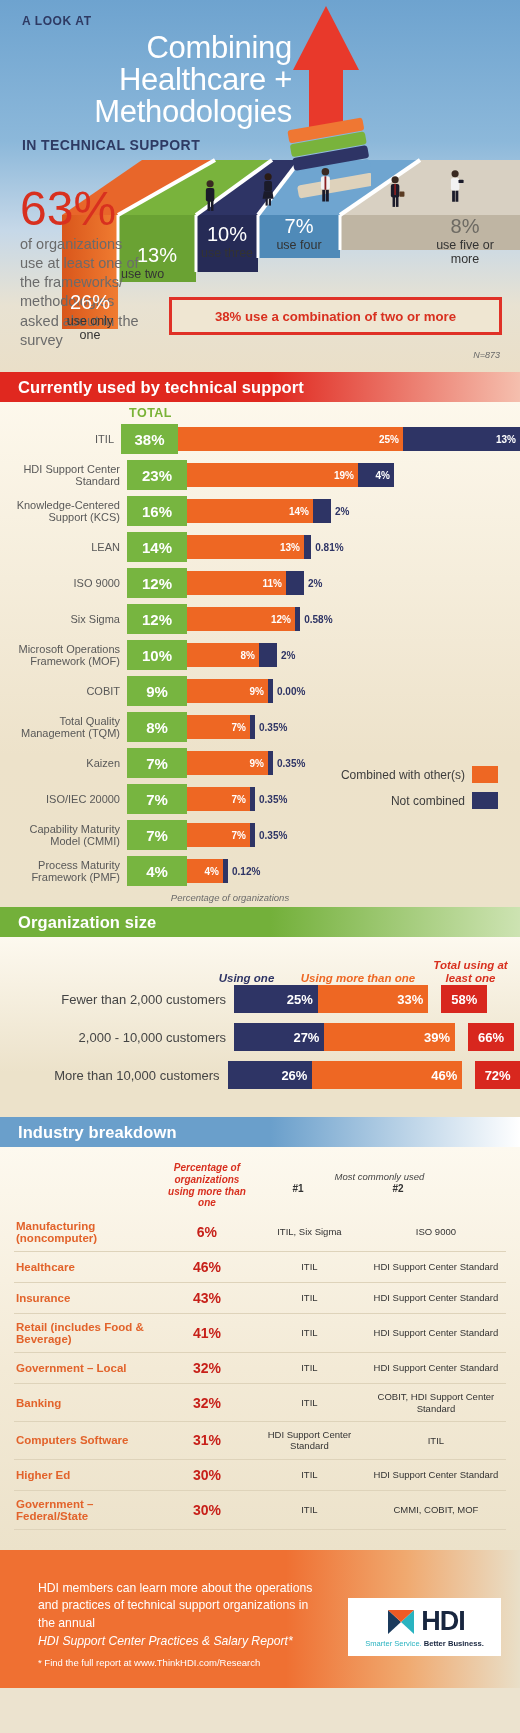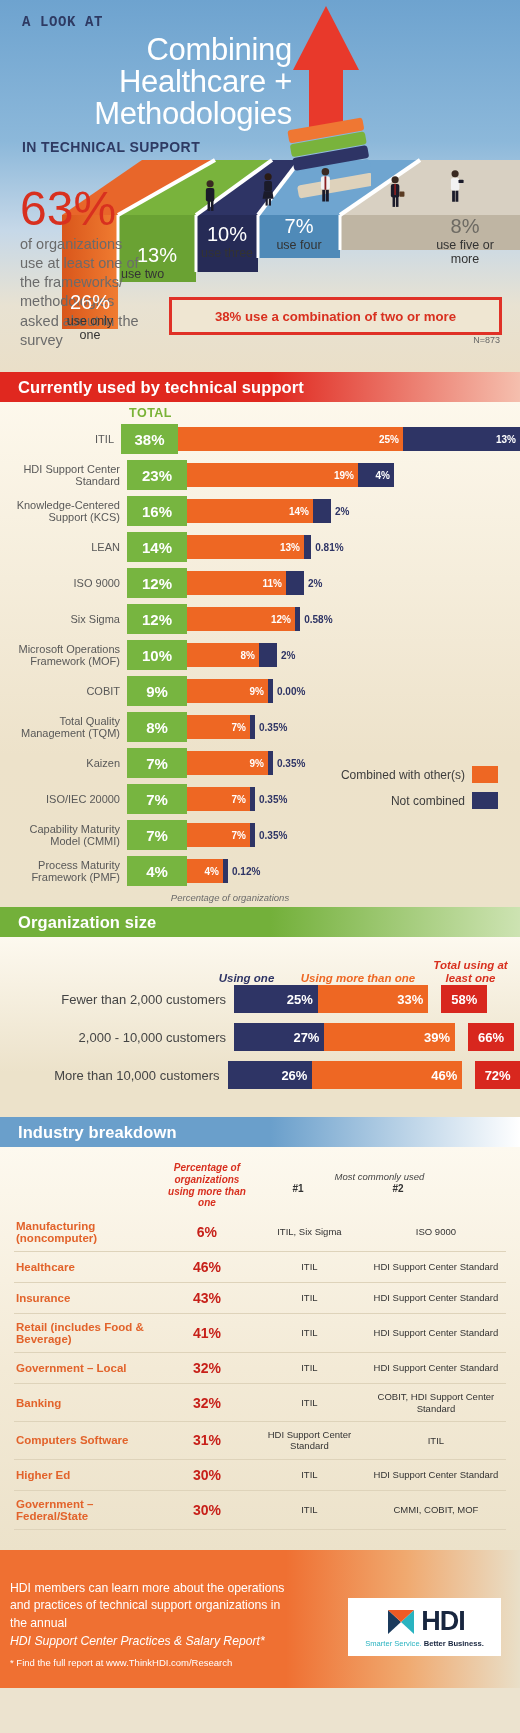--- a/index.html
+++ b/index.html
@@ -12,21 +12,21 @@
     position:relative;
   }
 
   
   .hero{
     position:relative; width:520px; height:372px;
     background:linear-gradient(180deg,#6ea3cf 0%,#8cb8da 38%,#c6d8e8 62%,#e8e2d2 82%,#eadfc8 100%);
     overflow:hidden;
   }
   .hero-text{ position:absolute; left:22px; top:14px; width:270px; z-index:6;}
-  .kicker{ font-size:14px; font-weight:bold; letter-spacing:.6px; color:#2e3a63;font-family:Liberation Mono, monospace; }
+  .kicker{ font-size:12px; font-weight:bold; letter-spacing:.6px; color:#2e3a63; }
   .headline{ font-size:31px; line-height:1.04; color:#ffffff; font-weight:300; margin-top:4px; letter-spacing:-.3px;text-align:right;}
   .subkicker{ font-size:14px; font-weight:bold; letter-spacing:.4px; color:#2e3a63; margin-top:8px;}
 
   .big63{ position:absolute; left:20px; top:186px; z-index:6; }
   .big63 .num{ font-size:48px; line-height:.95; color:#d8301f; font-weight:300; }
   .big63 .desc{ font-size:14.5px; line-height:1.33; color:#6b6b6b; margin-top:3px; width:122px;}
 
   
   .rocket{ position:absolute; left:281px; top:2px; width:80px; height:190px; z-index:5;}
   .stair-wrap{ position:absolute; left:0; top:0; width:520px; height:372px; z-index:3;}
@@ -35,21 +35,21 @@
   .step-lbl{ position:absolute; z-index:7; text-align:center;}
   .step-pct{ font-size:20px; font-weight:normal; line-height:1;}
   .step-sub{ font-size:12.5px; color:#333; line-height:1.12; margin-top:2px;}
 
   .combo-box{
     position:absolute; left:169px; top:297px; width:333px; height:38px; z-index:7;
     border:3px solid #e03127; background:#efe6d2;
     display:flex; align-items:center; justify-content:center;
   }
   .combo-box span{ font-size:13.2px; font-weight:bold; color:#d8301f; }
-  .nval{ position:absolute; right:20px; top:335px; font-size:9px; color:#666; z-index:7;}
+  .nval{ position:absolute; right:20px; top:350px; font-size:9px; font-style:italic; color:#666; z-index:7;}
 
   
   .sec-bar{ height:30px; display:flex; align-items:center; padding-left:18px; }
   .sec-bar span{ color:#fff; font-size:16.5px; font-weight:bold; letter-spacing:.1px;}
   .sec-red{ background:linear-gradient(90deg,#e0281f 0%,#e0281f 52%,#f5bfae 100%); }
   .sec-green{ background:linear-gradient(90deg,#73b03a 0%,#73b03a 52%,#cde3b2 100%); }
   .sec-blue{ background:linear-gradient(90deg,#6a9fcb 0%,#6a9fcb 52%,#ffffff 100%); }
 
   
   .chart1{ background:linear-gradient(180deg,#fdf8ec 0%,#ede2ca 70%,#ece2ca 100%); padding:6px 0 4px 0; position:relative;}
@@ -94,21 +94,21 @@
   .th-n{ text-align:center; font-size:10px; font-weight:bold; color:#333; padding-bottom:4px; vertical-align:bottom;}
   .th-n1{ width:90px;} .th-n2{ width:110px;}
   td{ padding:7px 2px; border-bottom:1px solid #ded3ba; vertical-align:middle;}
   .td-ind{ font-size:11.5px; font-weight:bold; color:#e2632b;}
   .td-pct{ text-align:center; font-size:14px; font-weight:bold; color:#c72019;}
   .td-m{ text-align:center; font-size:9.5px; color:#333; line-height:1.2;}
 
   
   .footer{ position:relative; height:138px;
     background:linear-gradient(90deg,#ef7032 0%,#ef7032 55%,#f0a96f 78%,#e9dfc8 100%); }
-  .foot-txt{ position:absolute; left:10px; top:30px; width:290px; color:#fff;}
+  .foot-txt{ position:absolute; left:38px; top:30px; width:290px; color:#fff;}
   .foot-txt .l1{ font-size:12.2px; line-height:1.45;}
   .foot-txt .l2{ font-size:12.2px; font-style:italic; line-height:1.45;}
   .foot-txt .l3{ font-size:9.5px; margin-top:6px;}
   .logo-box{ position:absolute; left:348px; top:48px; width:153px; height:58px; background:#fff;
              display:flex; flex-direction:column; align-items:center; justify-content:center;}
   .logo-main{ display:flex; align-items:center;}
   .logo-word{ font-size:27px; font-weight:bold; color:#18263f; letter-spacing:-1px; margin-left:3px;}
   .logo-tag{ font-size:7.6px; margin-top:1px;}
   .logo-tag .a{ color:#2ab3c0;} .logo-tag .b{ color:#18263f; font-weight:bold;}
 </style>

